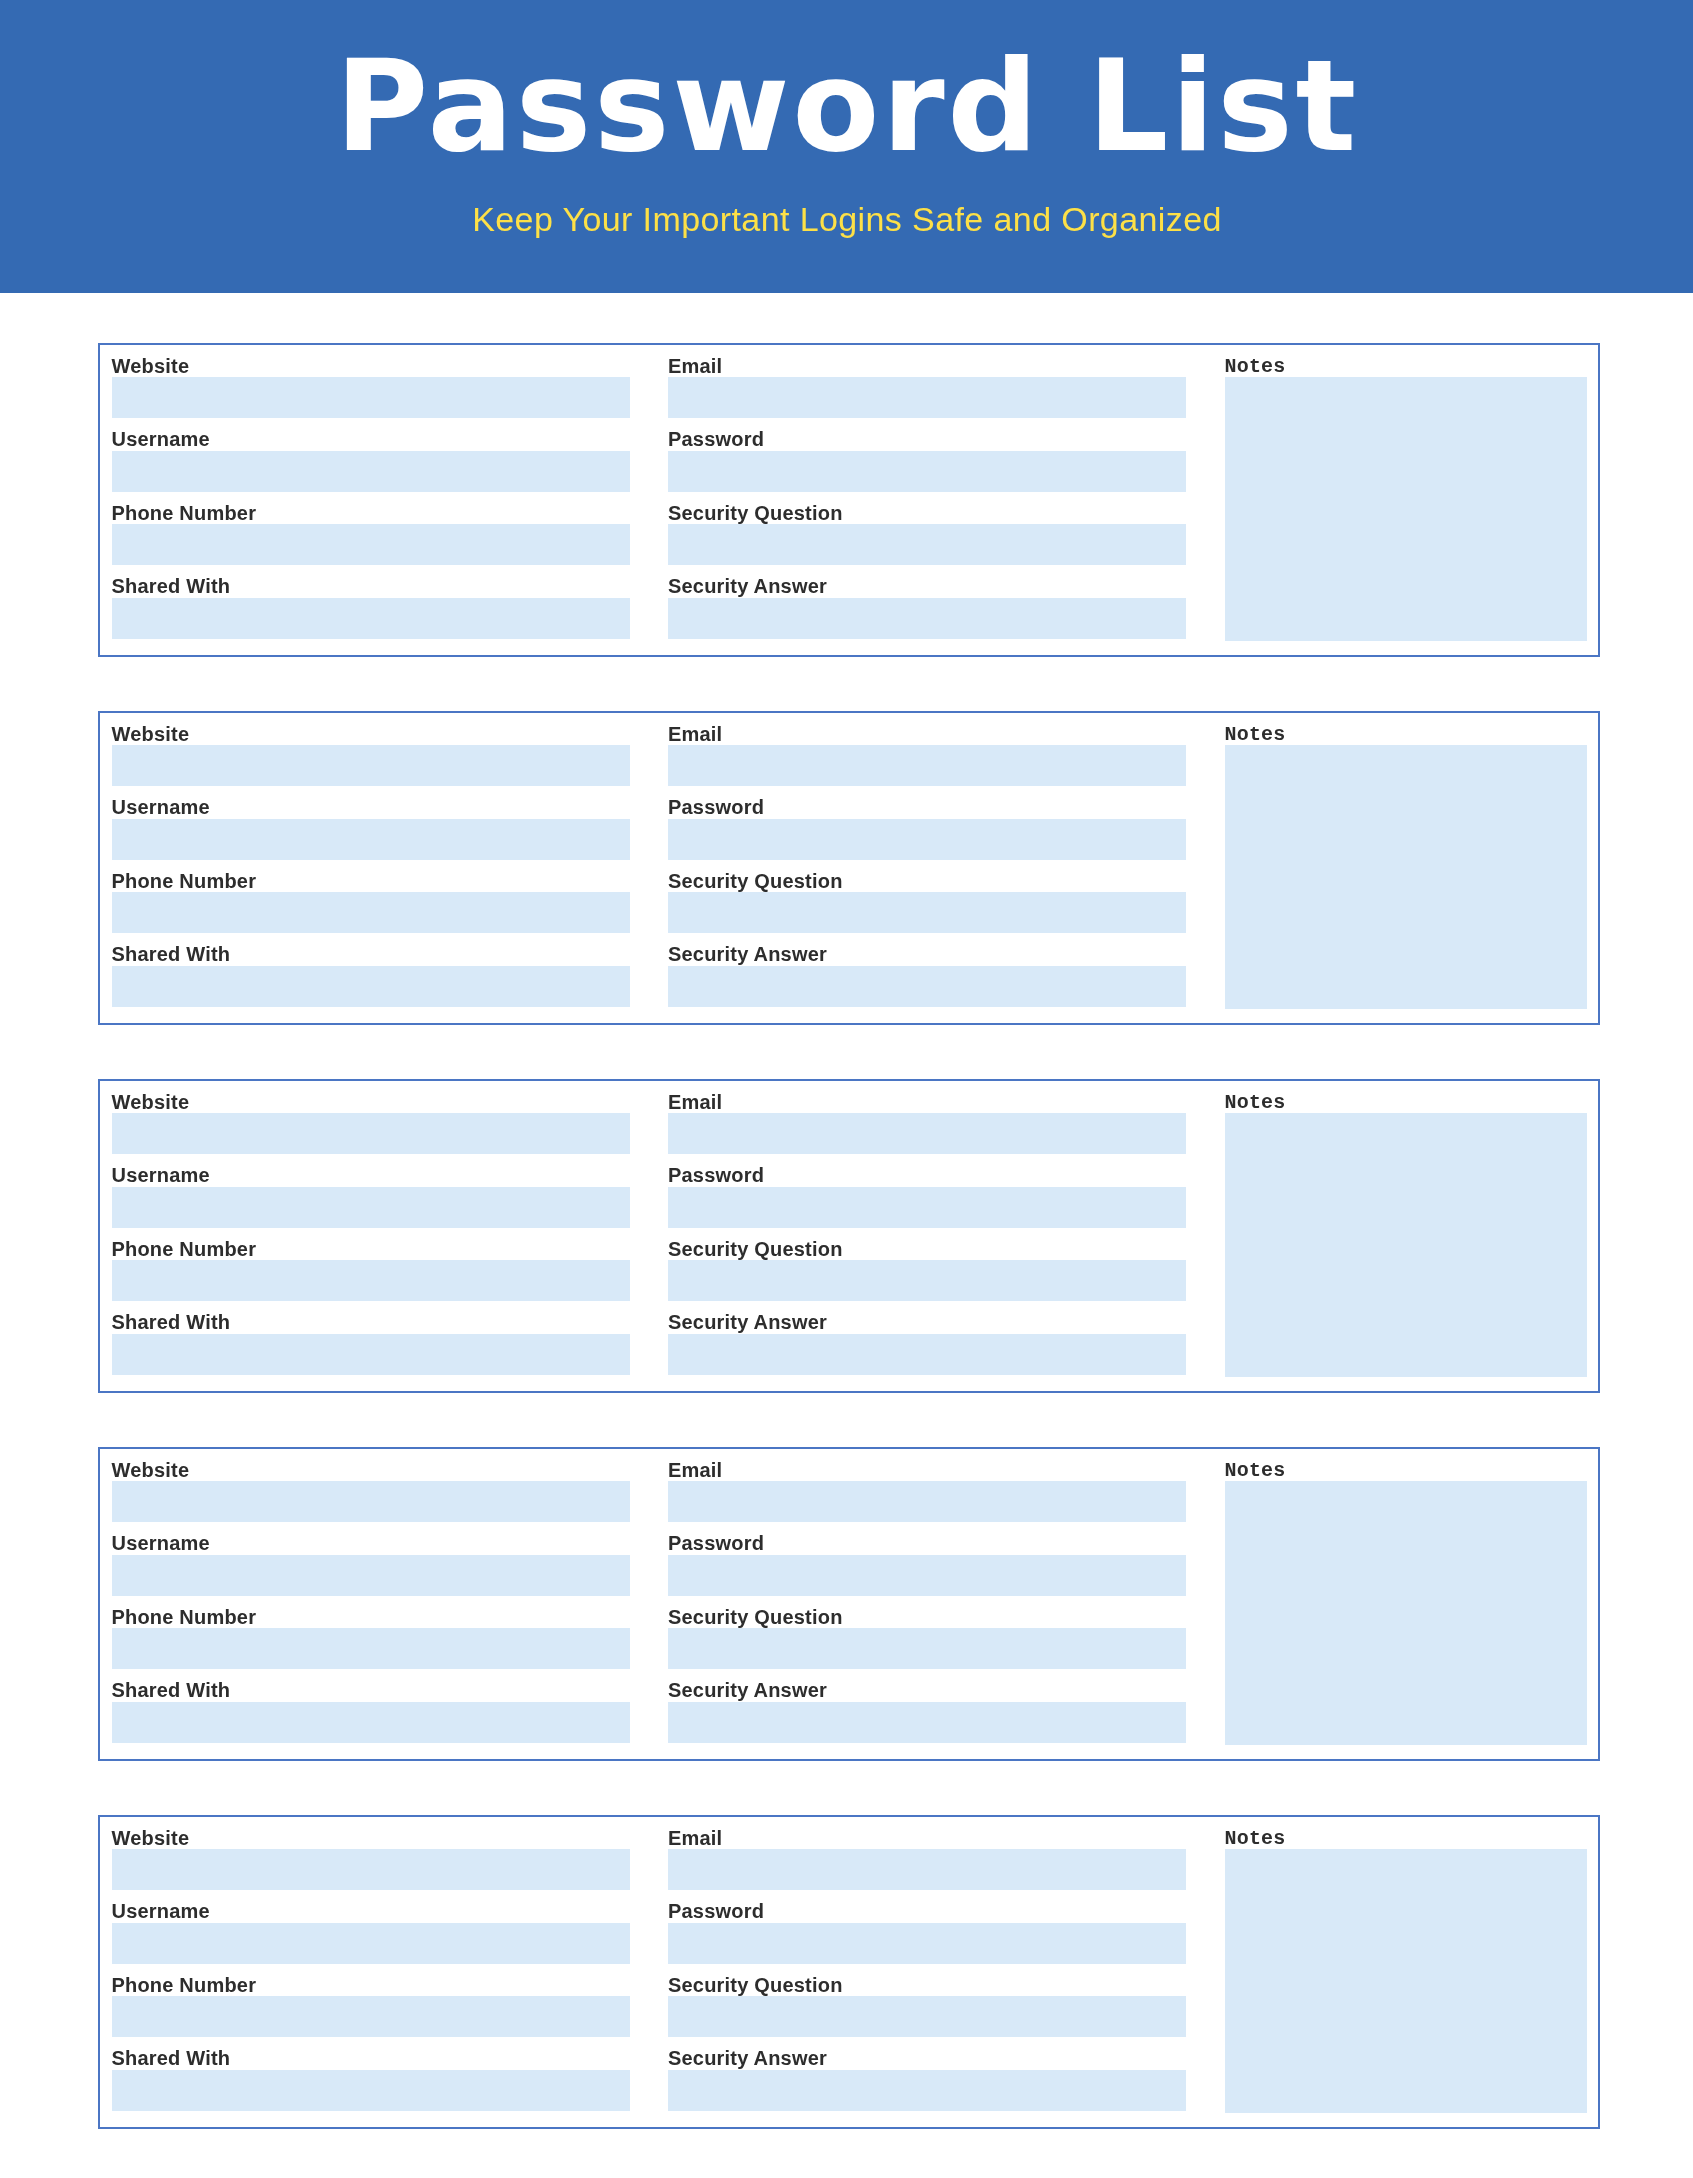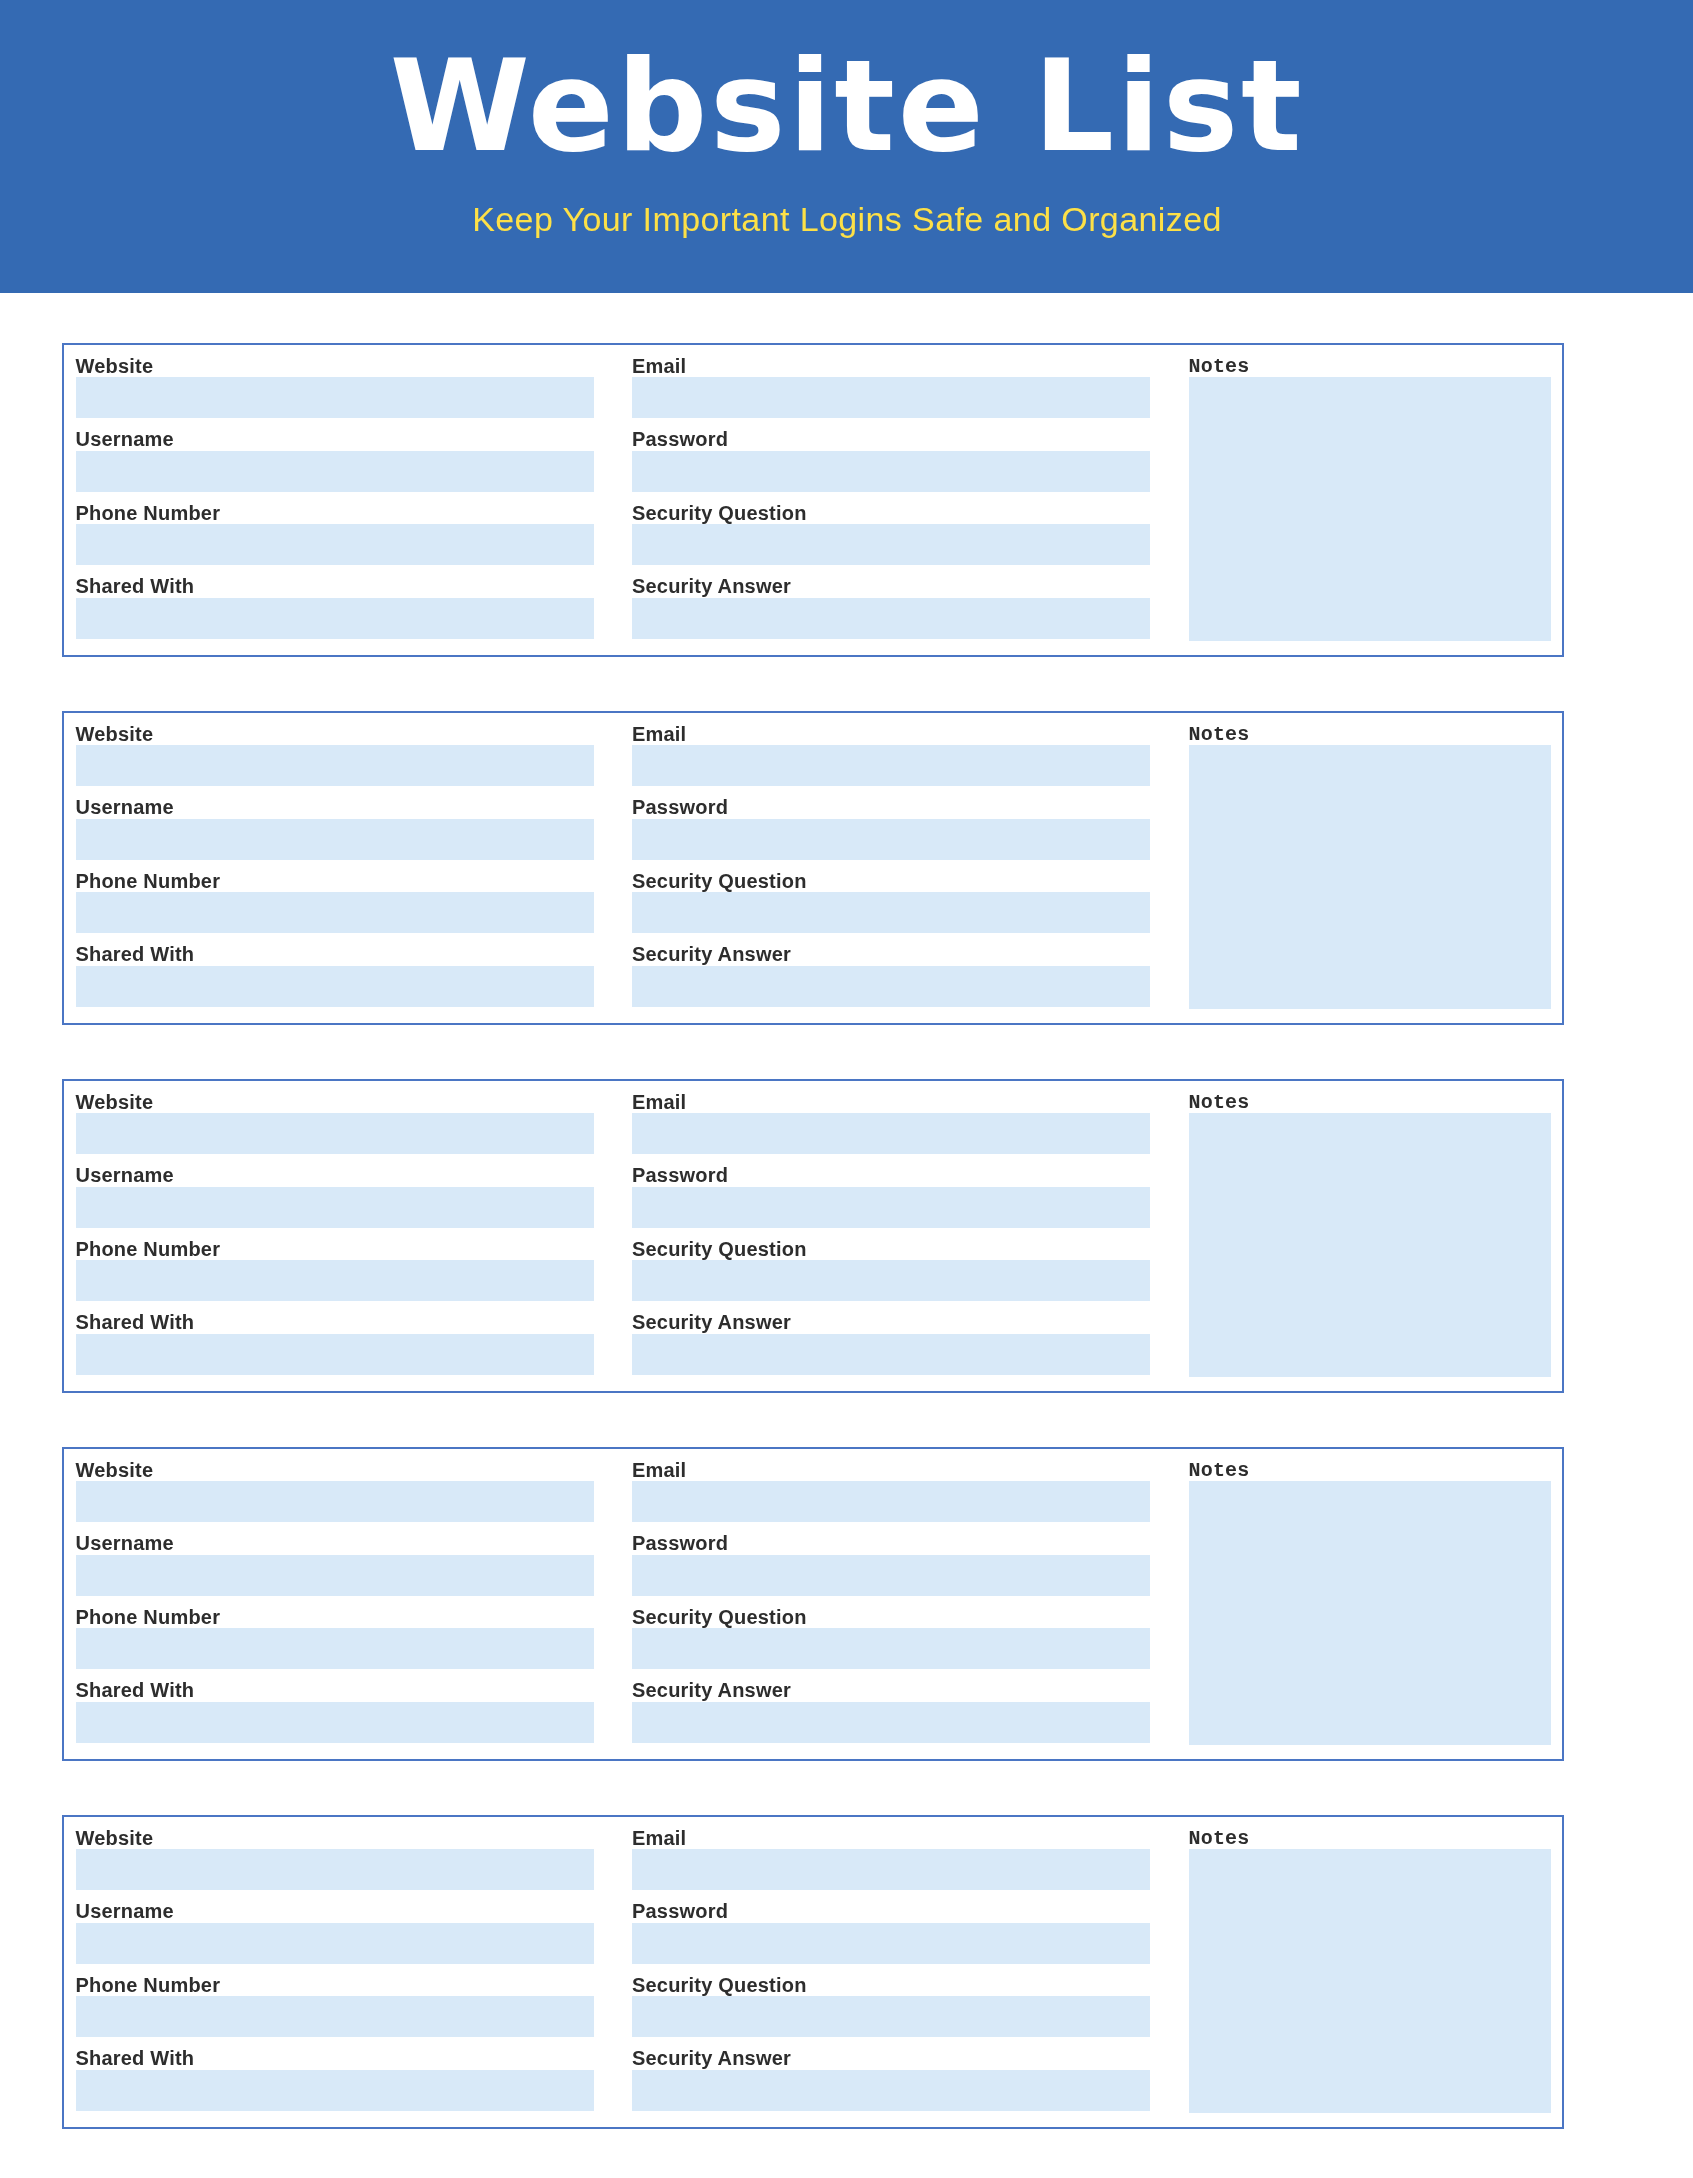--- a/index.html
+++ b/index.html
@@ -38,21 +38,21 @@
     font-family: "Liberation Sans", sans-serif;
     font-weight: 400;
     font-size: 34px;
     line-height: 39px;
     letter-spacing: 0.4px;
     color: #fde047;
   }
   
   main {
     width: 1502px;
-    margin-left: 62px;
+    margin-left: 98px;
     padding-top: 50px;
   }
   .card {
     box-sizing: border-box;
     width: 1502px;
     height: 314px;
     background: #ffffff;
     border: 2.6px solid #4b76c4;
     padding: 10.6px 11.5px 0 11.5px;
     display: flex;
@@ -84,21 +84,21 @@
     padding: 0 8.8px;
     overflow: hidden;
   }
   .notes-field { height: 264px; line-height: 25px; padding-top: 7px; }
 </style>
 </head>
 <body>
 
 <div class="page">
   <header class="banner">
-    <h1>Website List</h1>
+    <h1>Password List</h1>
     <p>Keep Your Important Logins Safe and Organized</p>
   </header>
   <main id="cards">
   <section class="card">
     <div class="col-a">
       <div class="row">
         <div class="label">Website</div>
         <div class="field"></div>
       </div>
       <div class="row">

